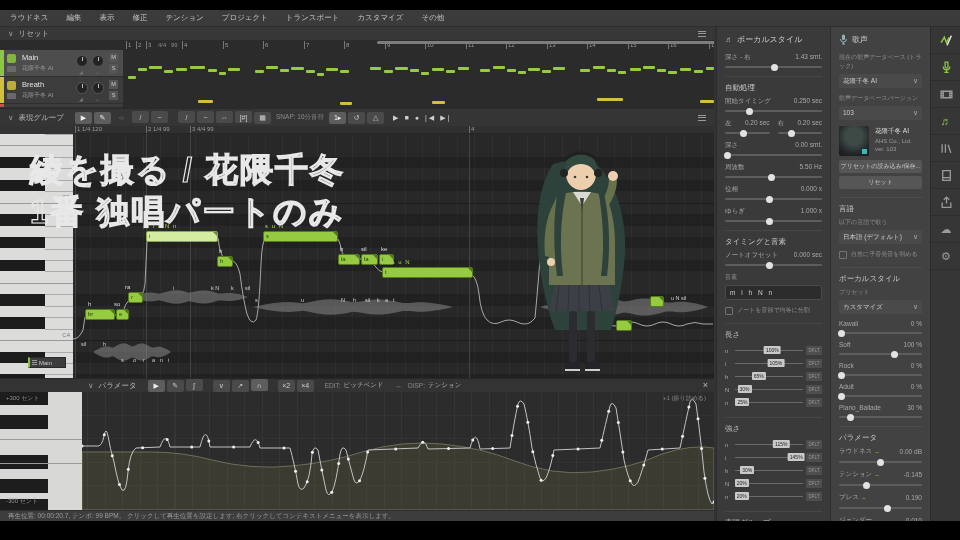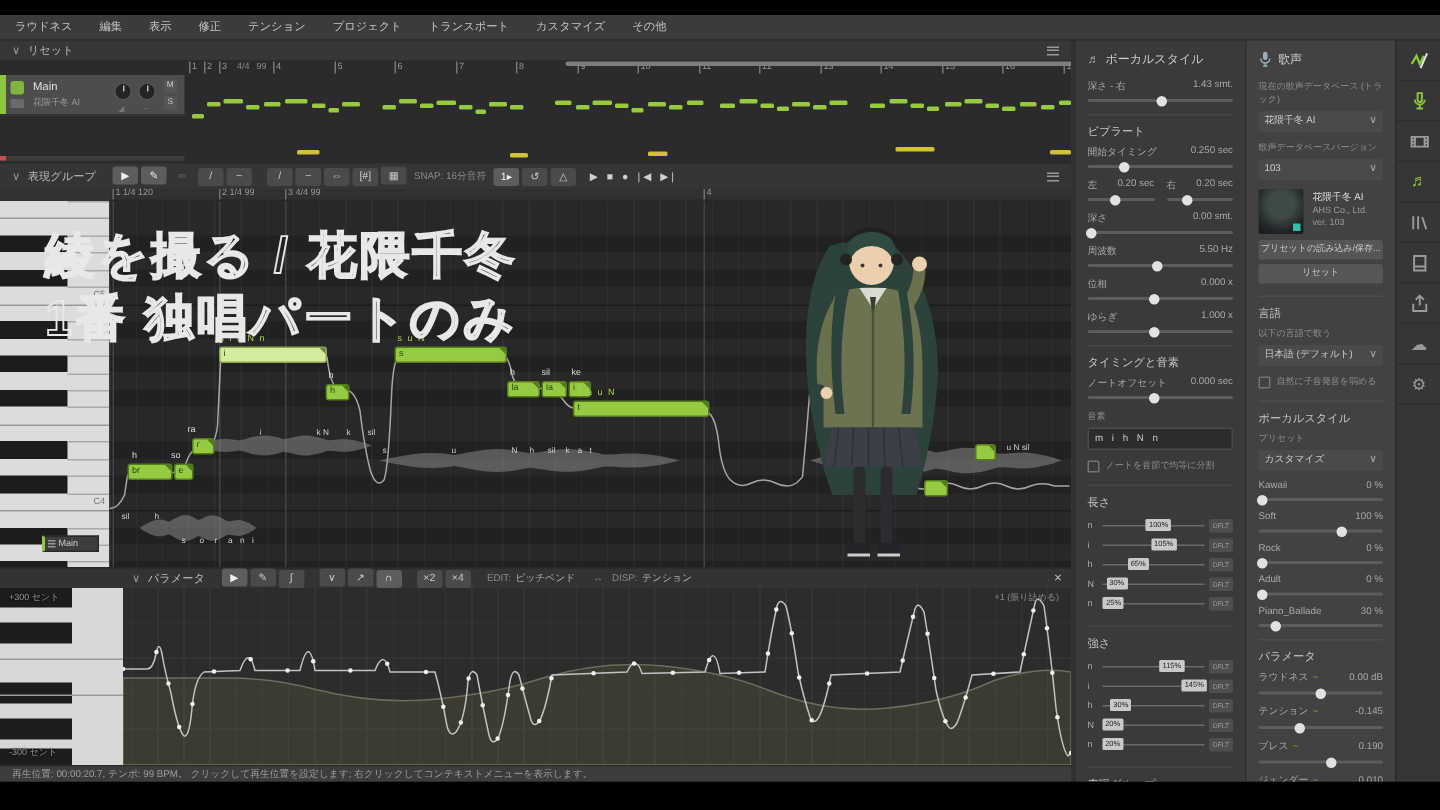--- a/index.html
+++ b/index.html
@@ -168,20 +168,37 @@
             <i></i>
           </div>
           <div class="knob" style="left: 92px;">
             <i></i>
           </div>
           <div class="knob-sub" style="left: 79px;">◢</div>
           <div class="knob-sub" style="left: 95px;">↔</div>
           <div class="ms" style="left: 109px; top: 3px;">M</div>
           <div class="ms" style="left: 109px; top: 14px;">S</div>
         </div>
+        <div class="track-row" style="top: 37px;">
+          <div class="t-chip" style="background: rgb(210, 191, 58);"></div>
+          <div class="t-icon" style="background: rgb(210, 191, 58);"></div>
+          <div class="t-icon2"></div>
+          <div class="t-name">Breath</div>
+          <div class="t-voice">花隈千冬 AI</div>
+          <div class="knob" style="left: 76px;">
+            <i></i>
+          </div>
+          <div class="knob" style="left: 92px;">
+            <i></i>
+          </div>
+          <div class="knob-sub" style="left: 79px;">◢</div>
+          <div class="knob-sub" style="left: 95px;">↔</div>
+          <div class="ms" style="left: 109px; top: 3px;">M</div>
+          <div class="ms" style="left: 109px; top: 14px;">S</div>
+        </div>
         <div class="track-row" style="top: 64px; height: 4px;">
           <div class="t-chip" style="background: rgb(199, 80, 80);"></div>
         </div>
         <div class="arr-ruler-item" style="left: 126px;">1</div>
         <div class="arr-ruler-item" style="left: 136px;">2</div>
         <div class="arr-ruler-item" style="left: 146px;">3</div>
         <div class="arr-ruler-item meta" style="left: 157px;">4/4</div>
         <div class="arr-ruler-item meta" style="left: 170px;">99</div>
         <div class="arr-ruler-item" style="left: 182px;">4</div>
         <div class="arr-ruler-item" style="left: 223px;">5</div>
@@ -527,21 +544,21 @@
       <div id="np-body">
           <div class="np-row">
             <div class="np-top">
               <span>深さ - 右</span>
               <span>1.43 smt.</span>
             </div>
             <div class="np-track">
               <span class="np-knob" style="left: 51%;"></span>
             </div>
           </div>
-          <div class="sec">ビブラート</div>
+          <div class="sec">自動処理</div>
           <div class="np-row">
             <div class="np-top">
               <span>開始タイミング</span>
               <span>0.250 sec</span>
             </div>
             <div class="np-track">
               <span class="np-knob" style="left: 25%;"></span>
             </div>
           </div>
           <div class="dual">

